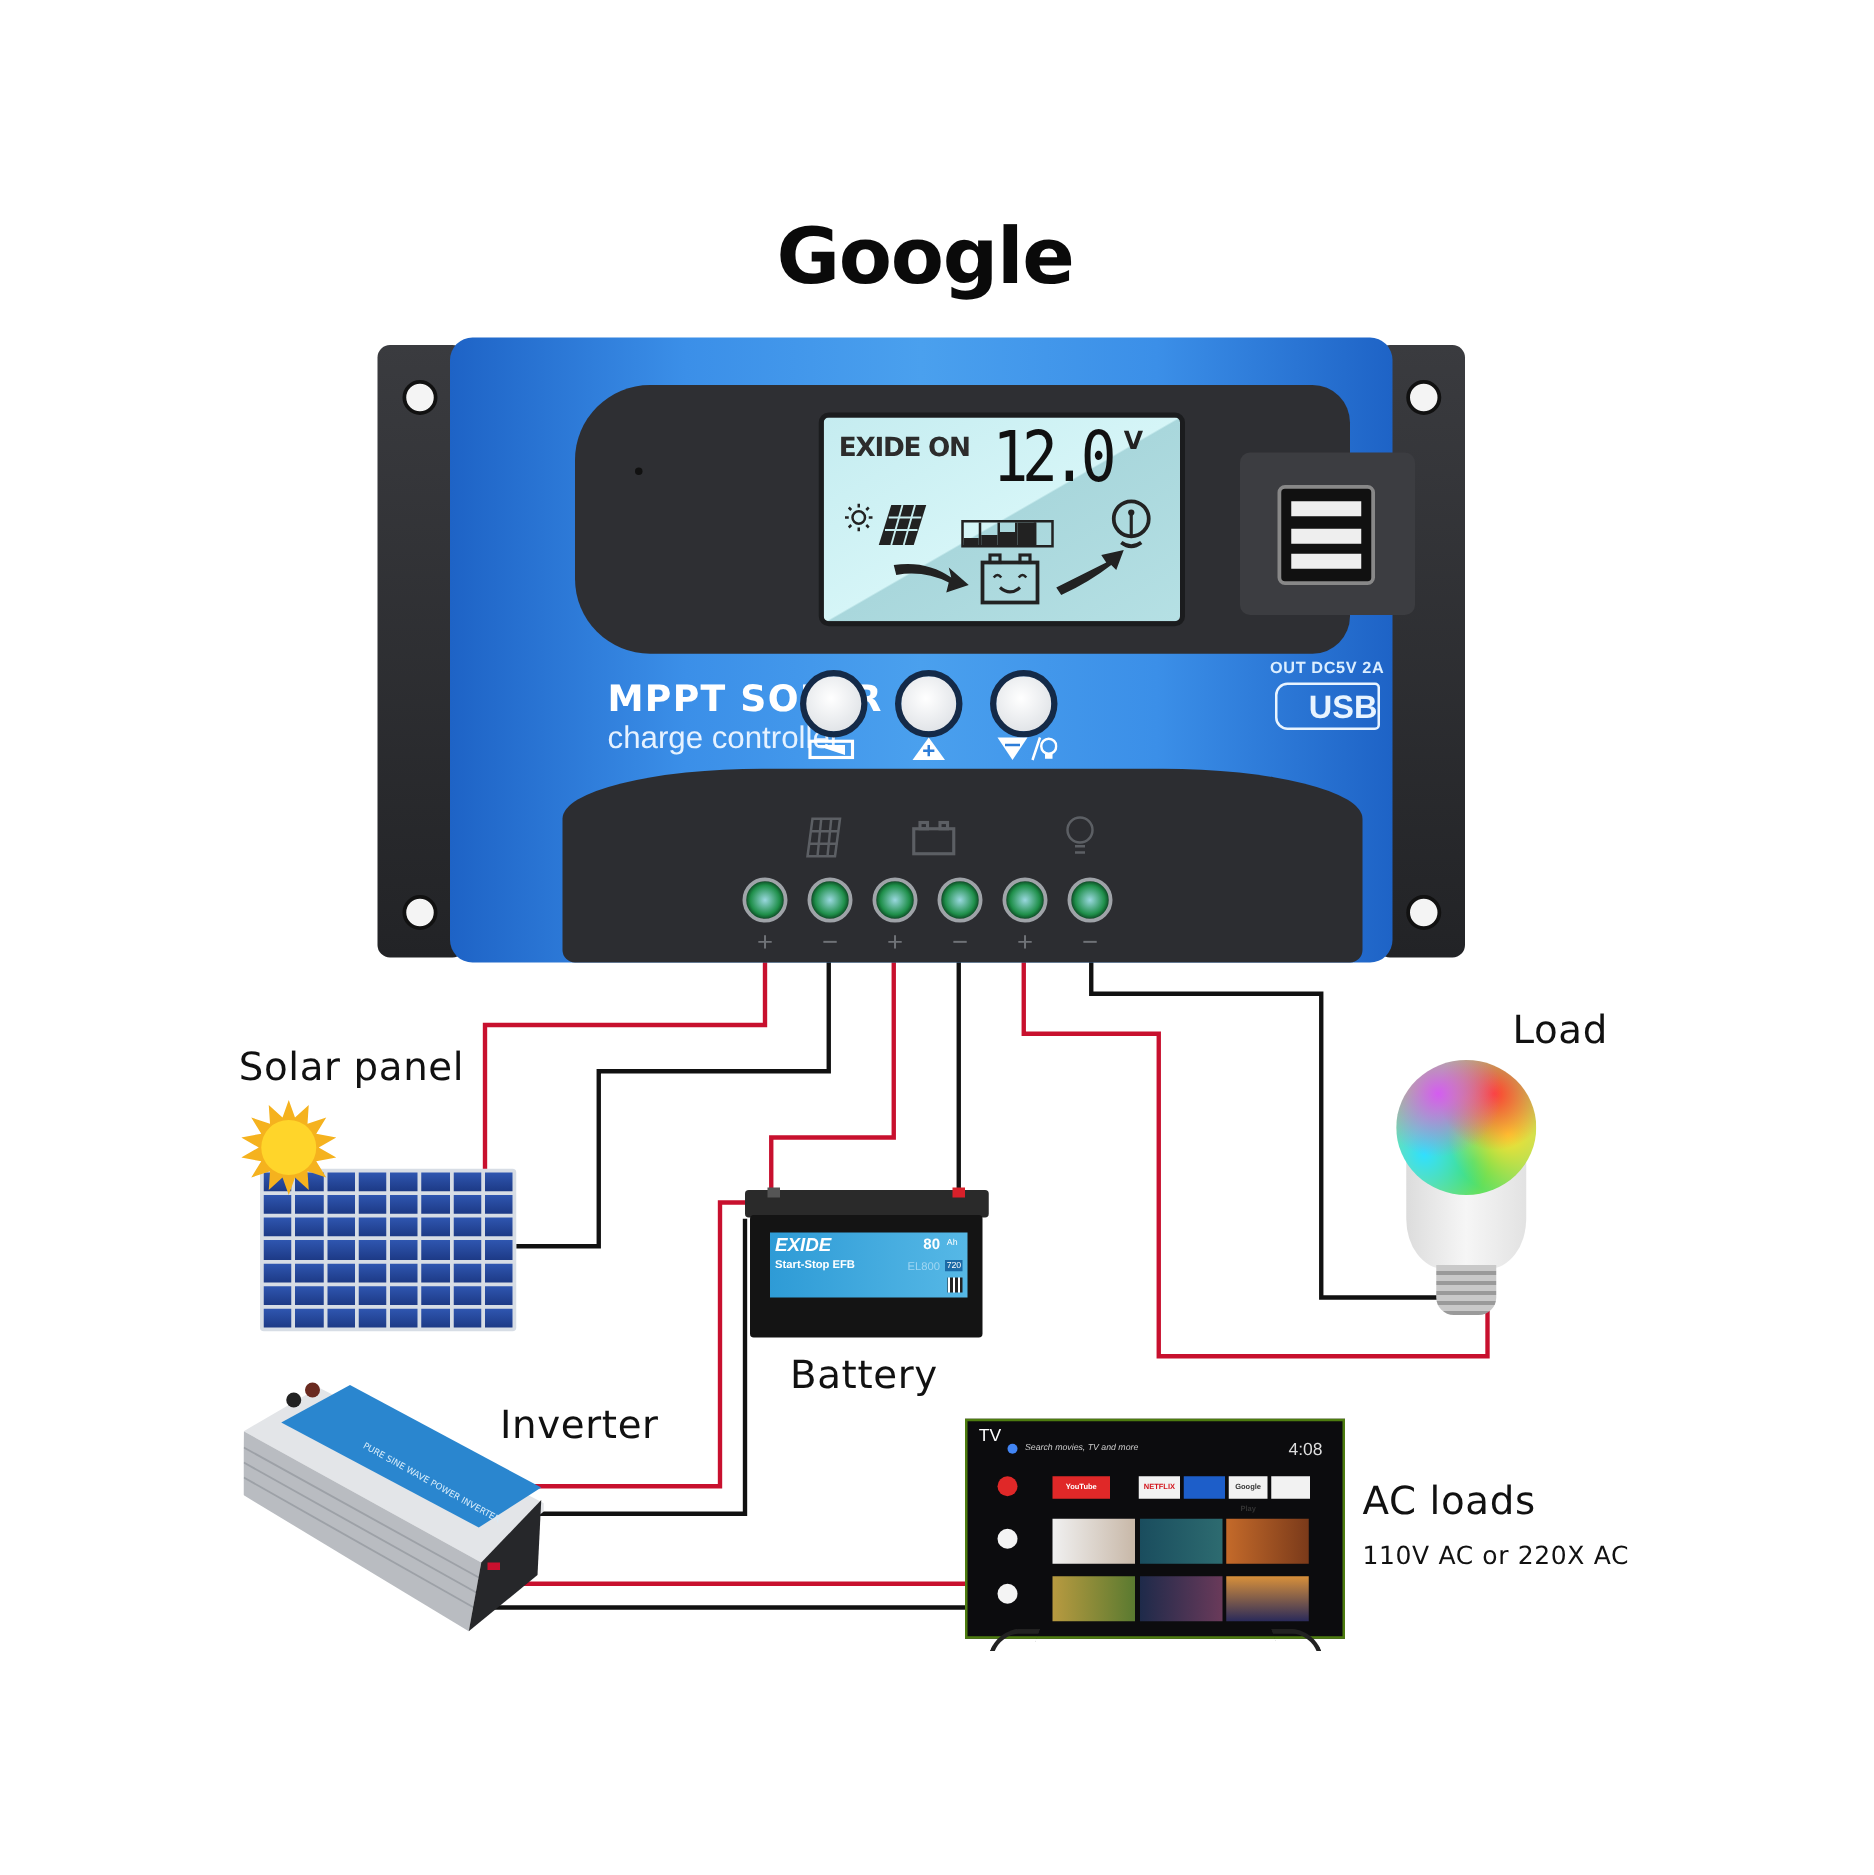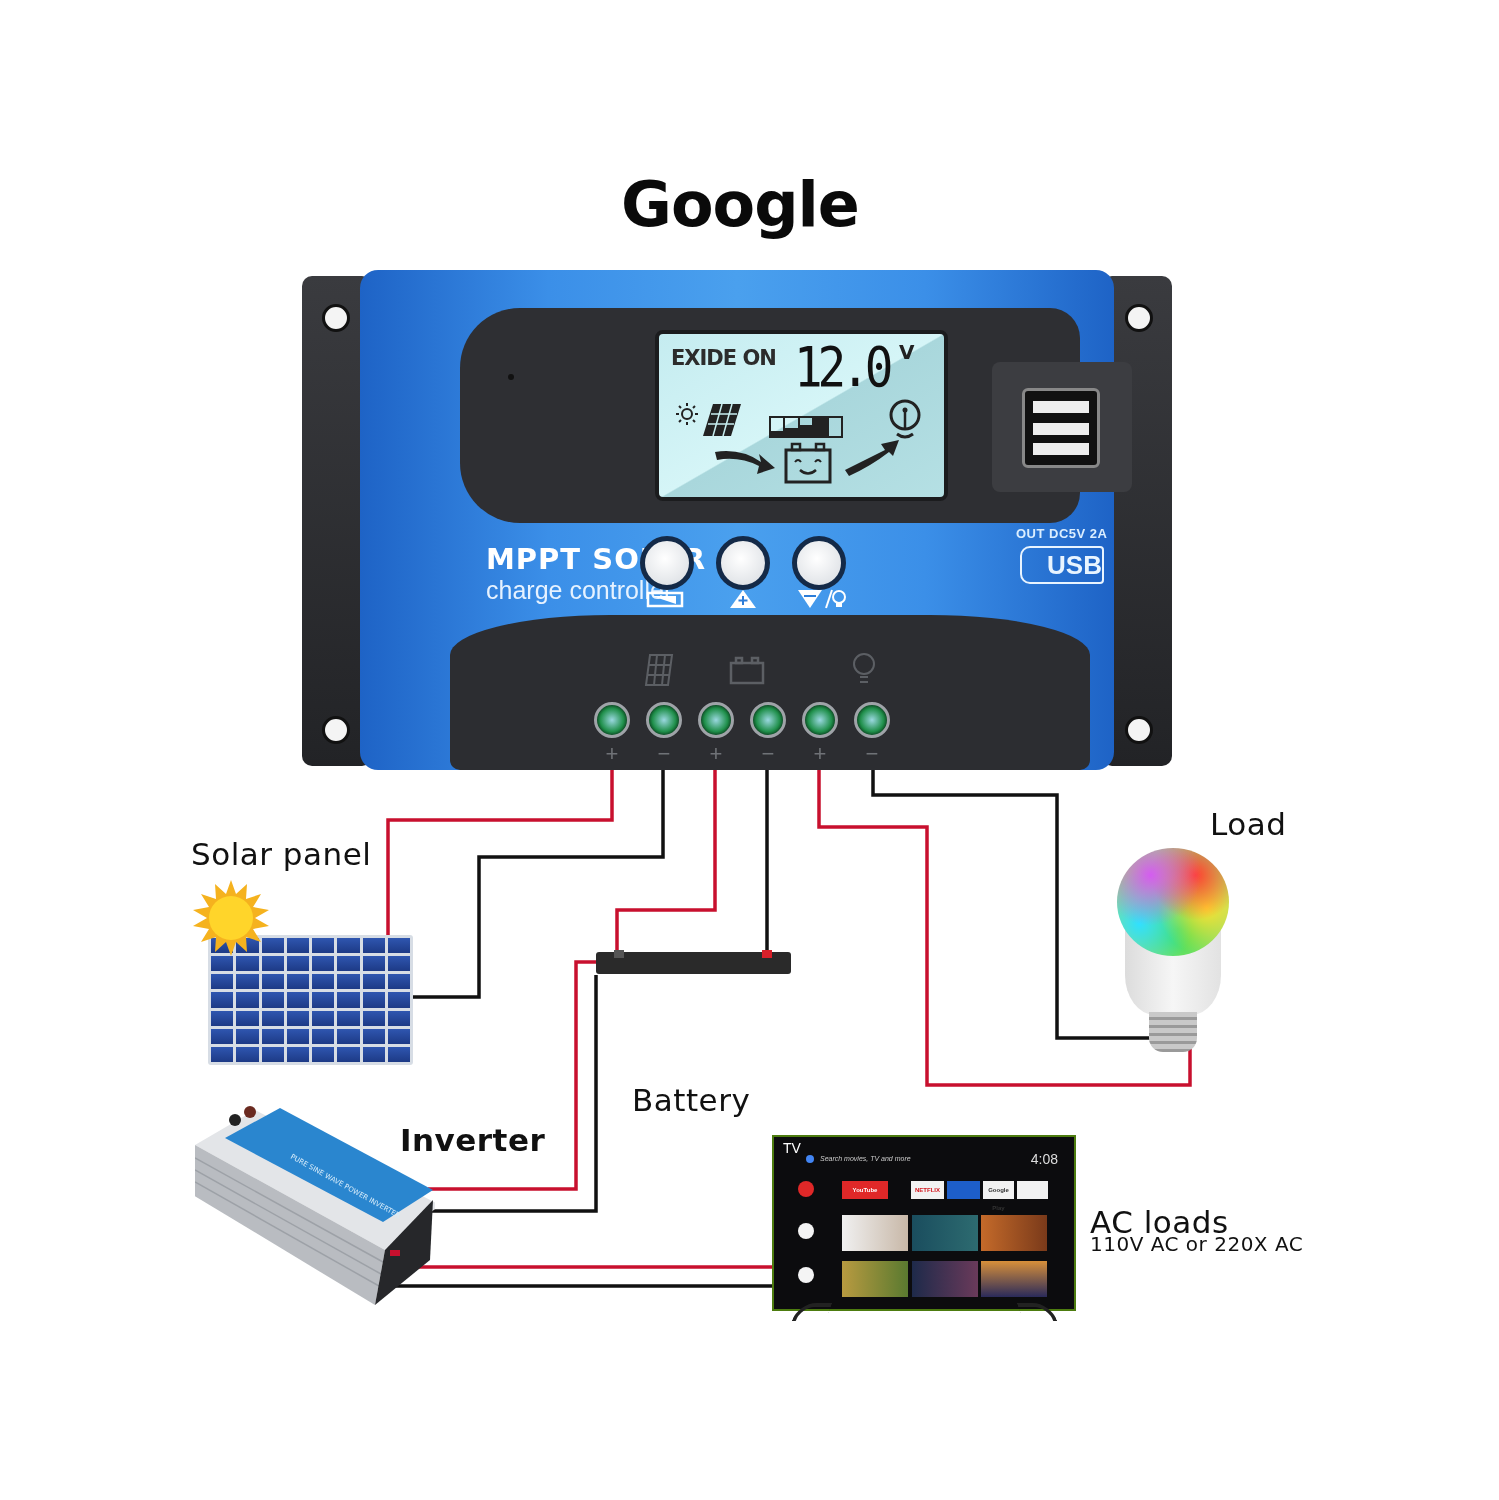--- a/index.html
+++ b/index.html
@@ -311,29 +311,40 @@
 </div>
 <svg class="abs sun" viewBox="0 0 76 76">
   <polygon fill="#f5b21e" points="38,0 43,14 54,4 53,19 68,14 60,27 76,30 62,38 76,46 60,49 68,62 53,57 54,72 43,62 38,76 33,62 22,72 23,57 8,62 16,49 0,46 14,38 0,30 16,27 8,14 23,19 22,4 33,14"></polygon>
   <circle cx="38" cy="38" r="22" fill="#ffd52a"></circle>
 </svg>
 
 <div class="abs battery">
   <div class="abs bat-top"></div>
   <div class="abs bat-term" style="left:18px;background:#555;"></div>
   <div class="abs bat-term" style="left:166px;background:#d8202a;"></div>
+  <div class="abs bat-body">
+    <div class="abs bat-label">
+      <div class="abs bat-brand">EXIDE</div>
+      <div class="abs bat-sub">Start-Stop EFB</div>
+      <div class="abs bat-ah">80</div>
+      <div class="abs" style="right:8px;top:5px;color:#fff;font-size:7px;">Ah</div>
+      <div class="abs" style="right:22px;top:22px;color:#9fd6f2;font-size:9px;">EL800</div>
+      <div class="abs" style="right:4px;top:22px;color:#fff;font-size:7px;background:#1b6aa6;padding:1px;">720</div>
+      <div class="abs" style="right:4px;top:36px;width:12px;height:12px;background:repeating-linear-gradient(90deg,#fff 0 2px,#222 2px 4px);"></div>
+    </div>
+  </div>
 </div>
 <div class="abs label" style="left:632px;top:1082px;">Battery</div>
 
 <div class="abs label" style="left:1210px;top:806px;">Load</div>
 <div class="abs bulb-body"></div>
 <div class="abs bulb-glass"></div>
 <div class="abs bulb-base"></div>
 
-<div class="abs label" style="left:400px;top:1122px;font-weight:bold;">Inverter</div>
+<div class="abs label" style="left:400px;top:1122px;">Inverter</div>
 <svg class="abs inv" viewBox="0 0 240 210">
   <polygon points="0,45 60,10 245,105 190,150" fill="#e3e5e8"></polygon>
   <polygon points="30,38 85,8 238,90 188,122" fill="#2a86cf"></polygon>
   <polygon points="0,45 190,150 180,205 -2,95" fill="#b9bcc1"></polygon>
   <g stroke="#9da1a7" stroke-width="1.5">
       <line x1="0" y1="58" x2="188" y2="162"></line>
       <line x1="0" y1="70" x2="186" y2="174"></line>
       <line x1="0" y1="82" x2="184" y2="186"></line>
     </g>
   <polygon points="190,150 238,100 235,160 180,205" fill="#26272a"></polygon>
@@ -359,14 +370,14 @@
   <div class="abs thumb" style="left:68px;top:78px;width:66px;background:linear-gradient(90deg,#f0f0f0,#c8b8a8);"></div>
   <div class="abs thumb" style="left:138px;top:78px;width:66px;background:linear-gradient(90deg,#1a4d5e,#2d6b70);"></div>
   <div class="abs thumb" style="left:207px;top:78px;width:66px;background:linear-gradient(90deg,#c46a2a,#7a3a1a);"></div>
   <div class="abs thumb" style="left:68px;top:124px;width:66px;background:linear-gradient(90deg,#b89a40,#5a7a30);"></div>
   <div class="abs thumb" style="left:138px;top:124px;width:66px;background:linear-gradient(90deg,#1e2a4a,#6a3a5a);"></div>
   <div class="abs thumb" style="left:207px;top:124px;width:66px;background:linear-gradient(180deg,#d8903a,#2a2a5a);"></div>
 </div>
 <div class="abs tv-stand-l"></div>
 <div class="abs tv-stand-r"></div>
 
-<div class="abs label" style="left:1090px;top:1183px;margin-top:21px;">AC loads</div>
+<div class="abs label" style="left:1090px;top:1183px;">AC loads</div>
 <div class="abs sublabel" style="left:1090px;top:1232px;">110V AC or 220X AC</div>
 
 </body></html>

